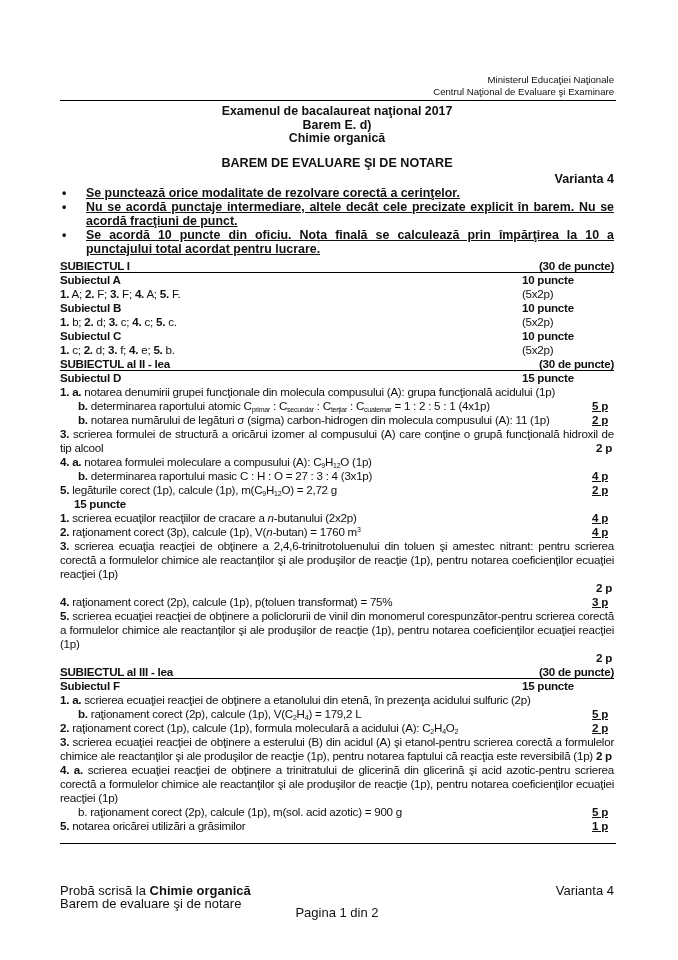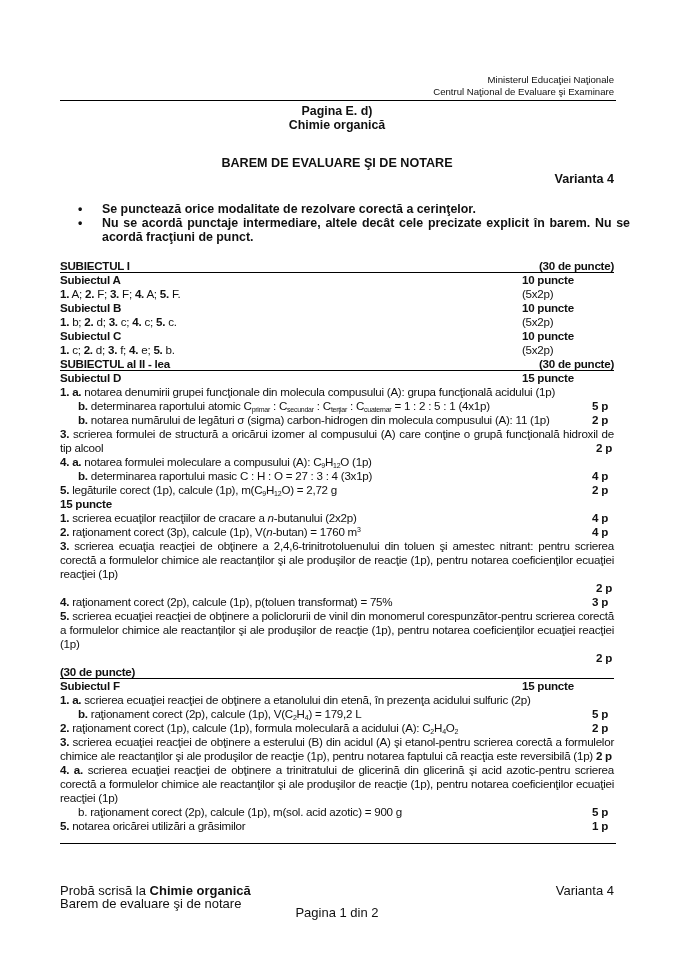--- a/index.html
+++ b/index.html
@@ -3,29 +3,29 @@
 <meta charset="utf-8">
 <style>
   html, body { margin: 0; padding: 0; background: #ffffff; }
   body { width: 678px; height: 960px; position: relative; font-family: "Liberation Sans", sans-serif; color: #111; overflow: hidden; }
   .page { position: absolute; left: 60px; top: 0; width: 554px; }
   .hdr-small { position: absolute; top: 74px; left: 0; width: 554px; text-align: right; font-size: 9.6px; line-height: 12px; }
   .hdr-rule { position: absolute; top: 100px; left: 0; width: 556px; border-top: 1.6px solid #000; }
   .title-block { position: absolute; top: 105px; left: 0; width: 554px; text-align: center; font-weight: bold; font-size: 12.4px; line-height: 13.5px; }
   .barem { position: absolute; top: 156px; left: 0; width: 554px; text-align: center; font-weight: bold; font-size: 12.6px; }
   .variant { position: absolute; top: 172px; right: 0; font-weight: bold; font-size: 12.6px; }
-  .rules { position: absolute; top: 186px; left: 0; width: 554px; margin: 16px; padding: 0; list-style: none; font-weight: bold; font-size: 12.4px; line-height: 14px; }
+  .rules { position: absolute; top: 186px; left: 0; width: 554px; margin: 0; padding: 0; list-style: none; font-weight: bold; font-size: 12.4px; line-height: 14px; text-decoration: underline; }
   .rules li { position: relative; padding-left: 26px; text-align: justify; text-align-last: left; }
   .rules li::before { content: "•"; position: absolute; left: 2px; top: 0; }
   .content { position: absolute; top: 259px; left: 0; width: 554px; font-size: 11.6px; line-height: 14px; letter-spacing: -0.25px; }
   .row { display: flex; justify-content: space-between; align-items: baseline; }
   .row .l { flex: 1; }
   .row .r { white-space: nowrap; text-align: left; }
-  .r-col { width: 92px; }
-  .r-pts { width: 22px; font-weight: bold; text-align: left; }
+  .r-col { width: 92px; margin-left: 14px; }
+  .r-pts { width: 22px; font-weight: bold; text-align: left; text-decoration: underline; }
   .subj-hdr { font-weight: bold; border-bottom: 1.5px solid #000; line-height: 13px; }
   .subj-hdr .l { text-decoration: none; }
   .subpart { font-weight: bold; }
   .ind { padding-left: 18px; }
   b.n { font-weight: bold; }
   .para { text-align: justify; }
   sub { font-size: 7px; vertical-align: -2px; line-height: 0; }
   sup { font-size: 7px; vertical-align: 4px; line-height: 0; }
   .pts-alone { text-align: right; font-weight: bold; padding-right: 2px; }
   .footer-rule { position: absolute; top: 843px; left: 60px; width: 556px; border-top: 1px solid #000; }
@@ -37,30 +37,32 @@
 <body>
 
 <div class="page">
   <div class="hdr-small">
     <div>Ministerul Educaţiei Naţionale</div>
     <div>Centrul Naţional de Evaluare şi Examinare</div>
   </div>
   <div class="hdr-rule"></div>
 
   <div class="title-block">
-    <div>Pagina E. d)</div>
+    <div>Examenul de bacalaureat naţional 2017</div>
+    <div>Barem E. d)</div>
     <div>Chimie organică</div>
   </div>
 
   <div class="barem">BAREM DE EVALUARE ŞI DE NOTARE</div>
   <div class="variant">Varianta 4</div>
 
   <ul class="rules">
     <li>Se punctează orice modalitate de rezolvare corectă a cerinţelor.</li>
     <li>Nu se acordă punctaje intermediare, altele decât cele precizate explicit în barem. Nu se acordă fracţiuni de punct.</li>
+    <li>Se acordă 10 puncte din oficiu. Nota finală se calculează prin împărţirea la 10 a punctajului total acordat pentru lucrare.</li>
   </ul>
 
   <div class="content">
 
     <div class="row subj-hdr">
       <span class="l">SUBIECTUL I</span>
       <span class="r">(30 de puncte)</span>
     </div>
 
     <div class="row subpart">
@@ -162,20 +164,21 @@
     <div class="row">
       <span class="l"><b>4.</b> <span>raţionament corect (2p), calcule (1p), p(toluen transformat) = 75%</span></span>
       <span class="r r-pts">3 p</span>
     </div>
     <div class="para">
       <b>5.</b> <span>scrierea ecuaţiei reacţiei de obţinere a policlorurii de vinil din monomerul corespunzător-pentru scrierea corectă a formulelor chimice ale reactanţilor şi ale produşilor de reacţie (1p), pentru notarea coeficienţilor ecuaţiei reacţiei (1p)</span>
     </div>
     <div class="pts-alone">2 p</div>
 
     <div class="row subj-hdr">
+      <span class="l">SUBIECTUL al III - lea</span>
       <span class="r">(30 de puncte)</span>
     </div>
 
     <div class="row subpart">
       <span class="l">Subiectul F</span>
       <span class="r r-col">15 puncte</span>
     </div>
     <div class="row">
       <span class="l"><b>1. a.</b> <span>scrierea ecuaţiei reacţiei de obţinere a etanolului din etenă, în prezenţa acidului sulfuric (2p)</span></span>
     </div>

